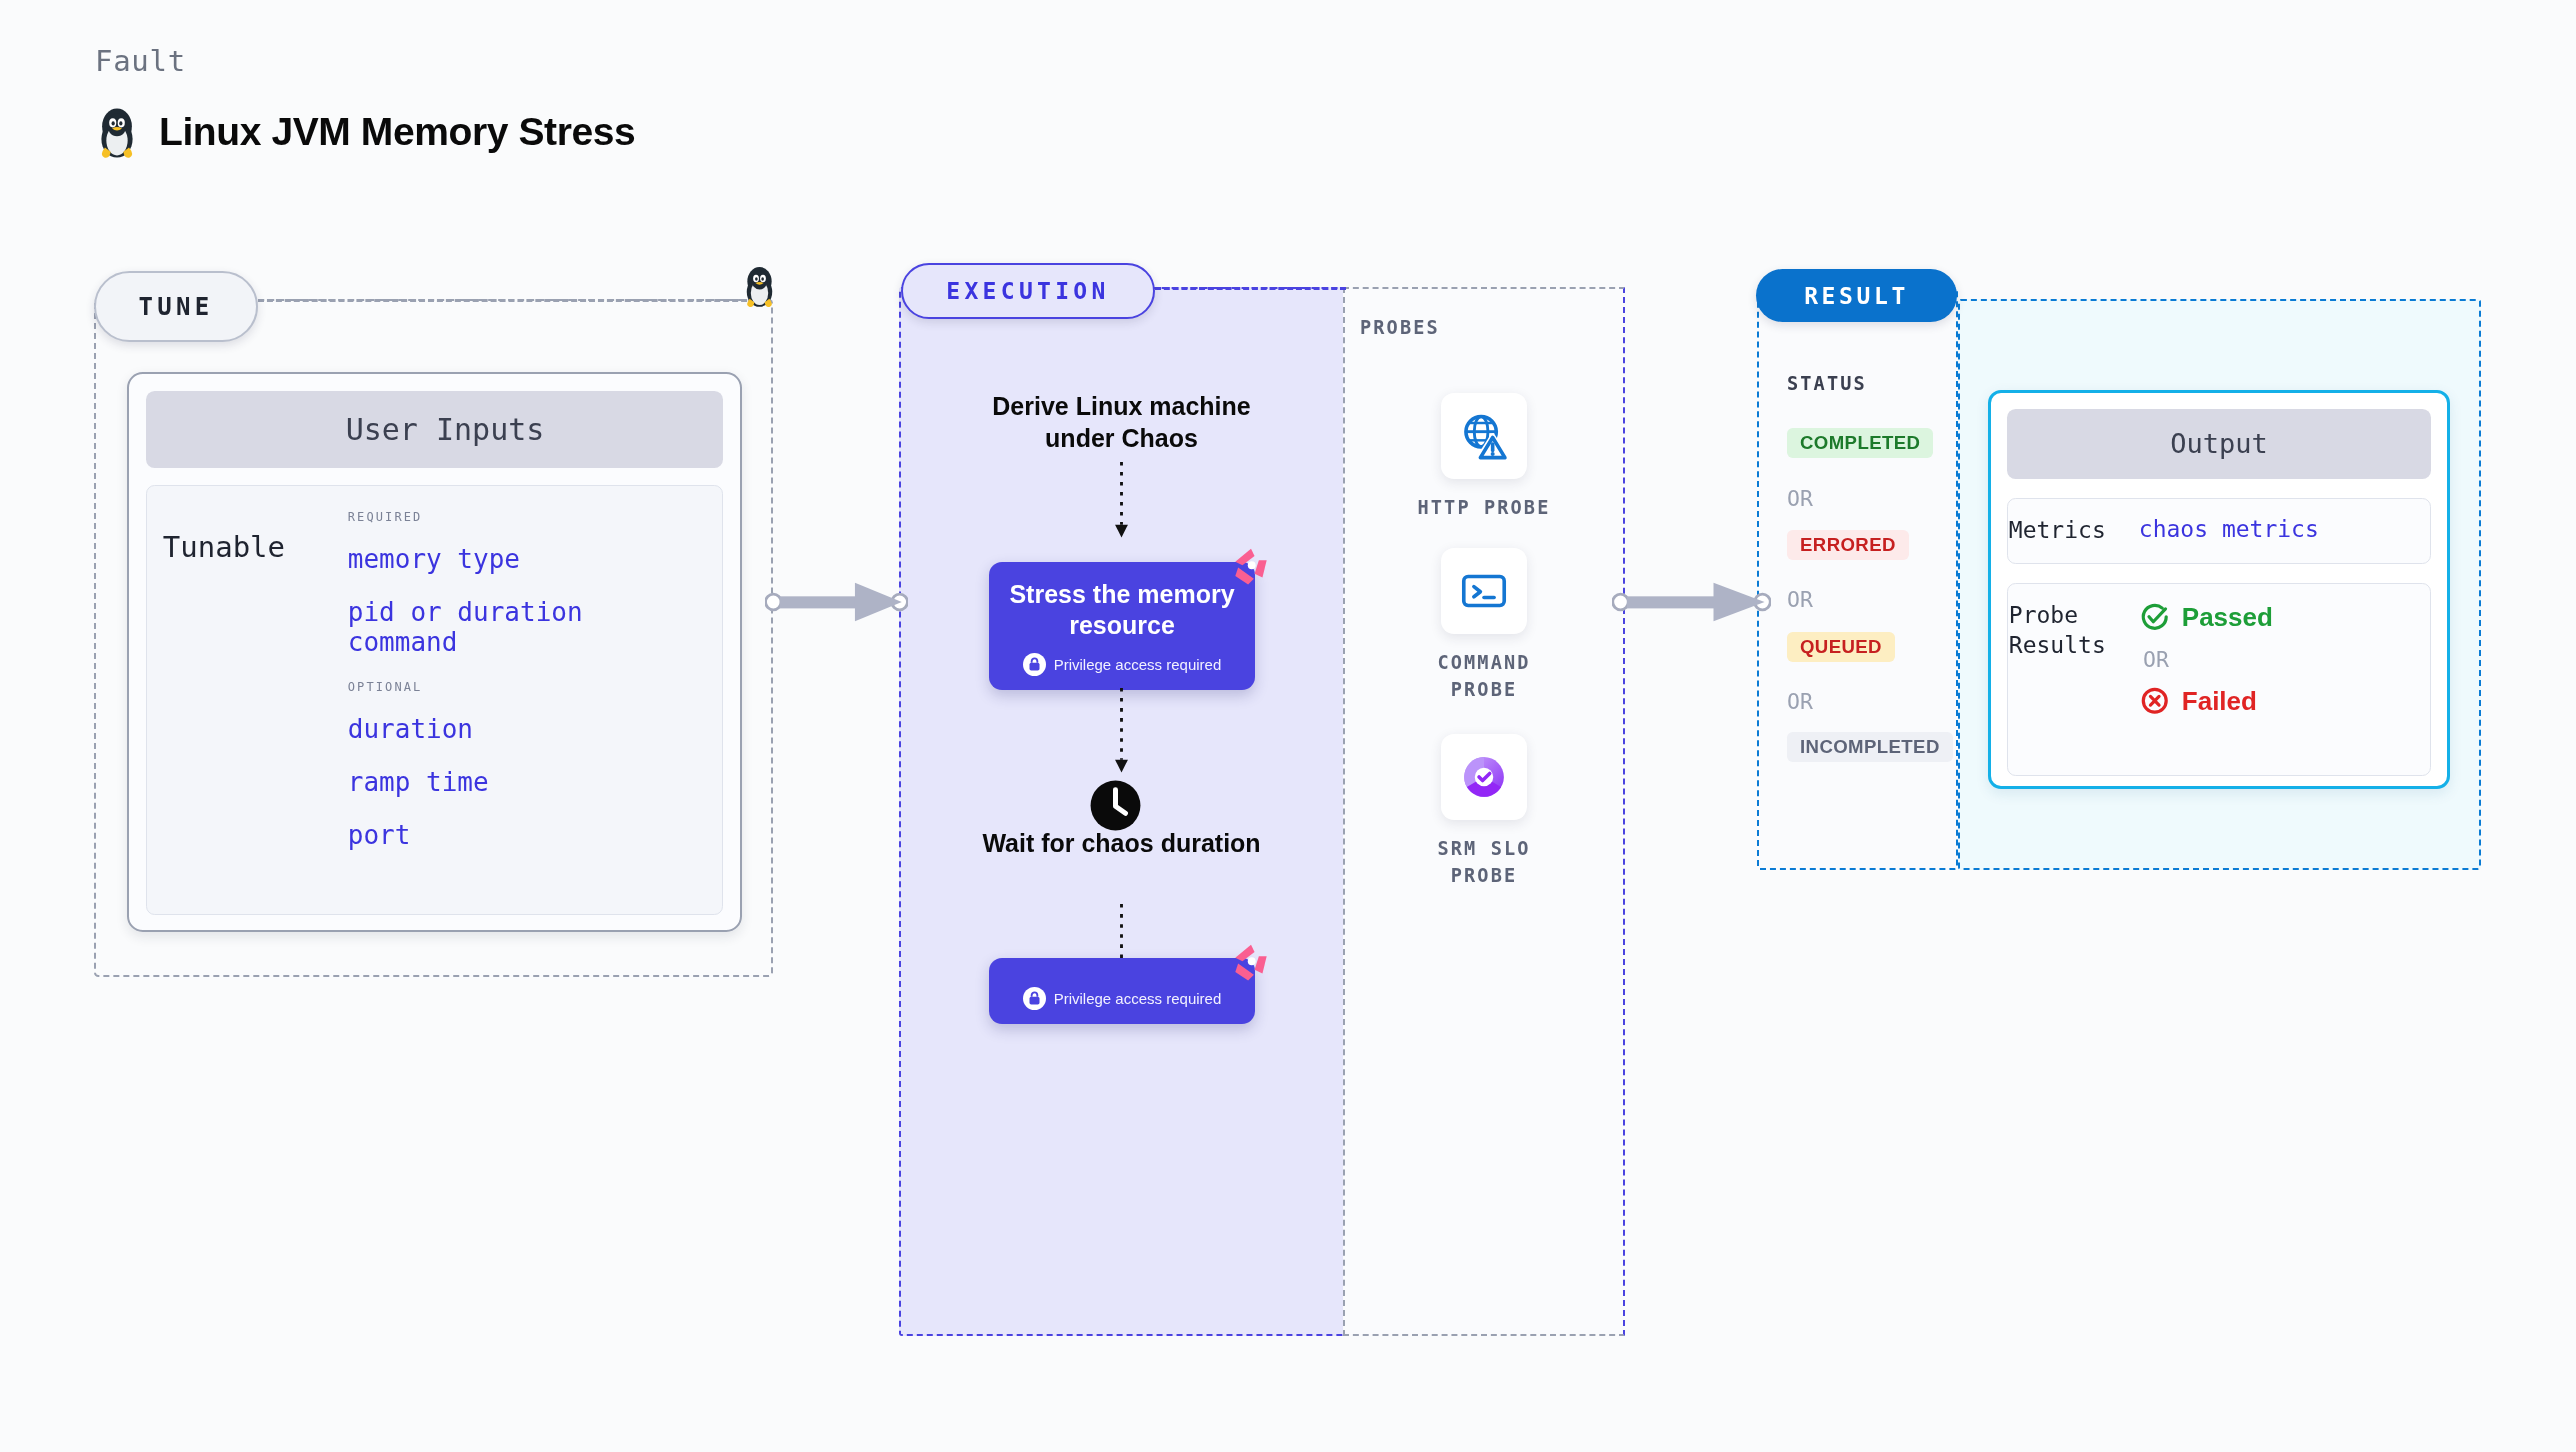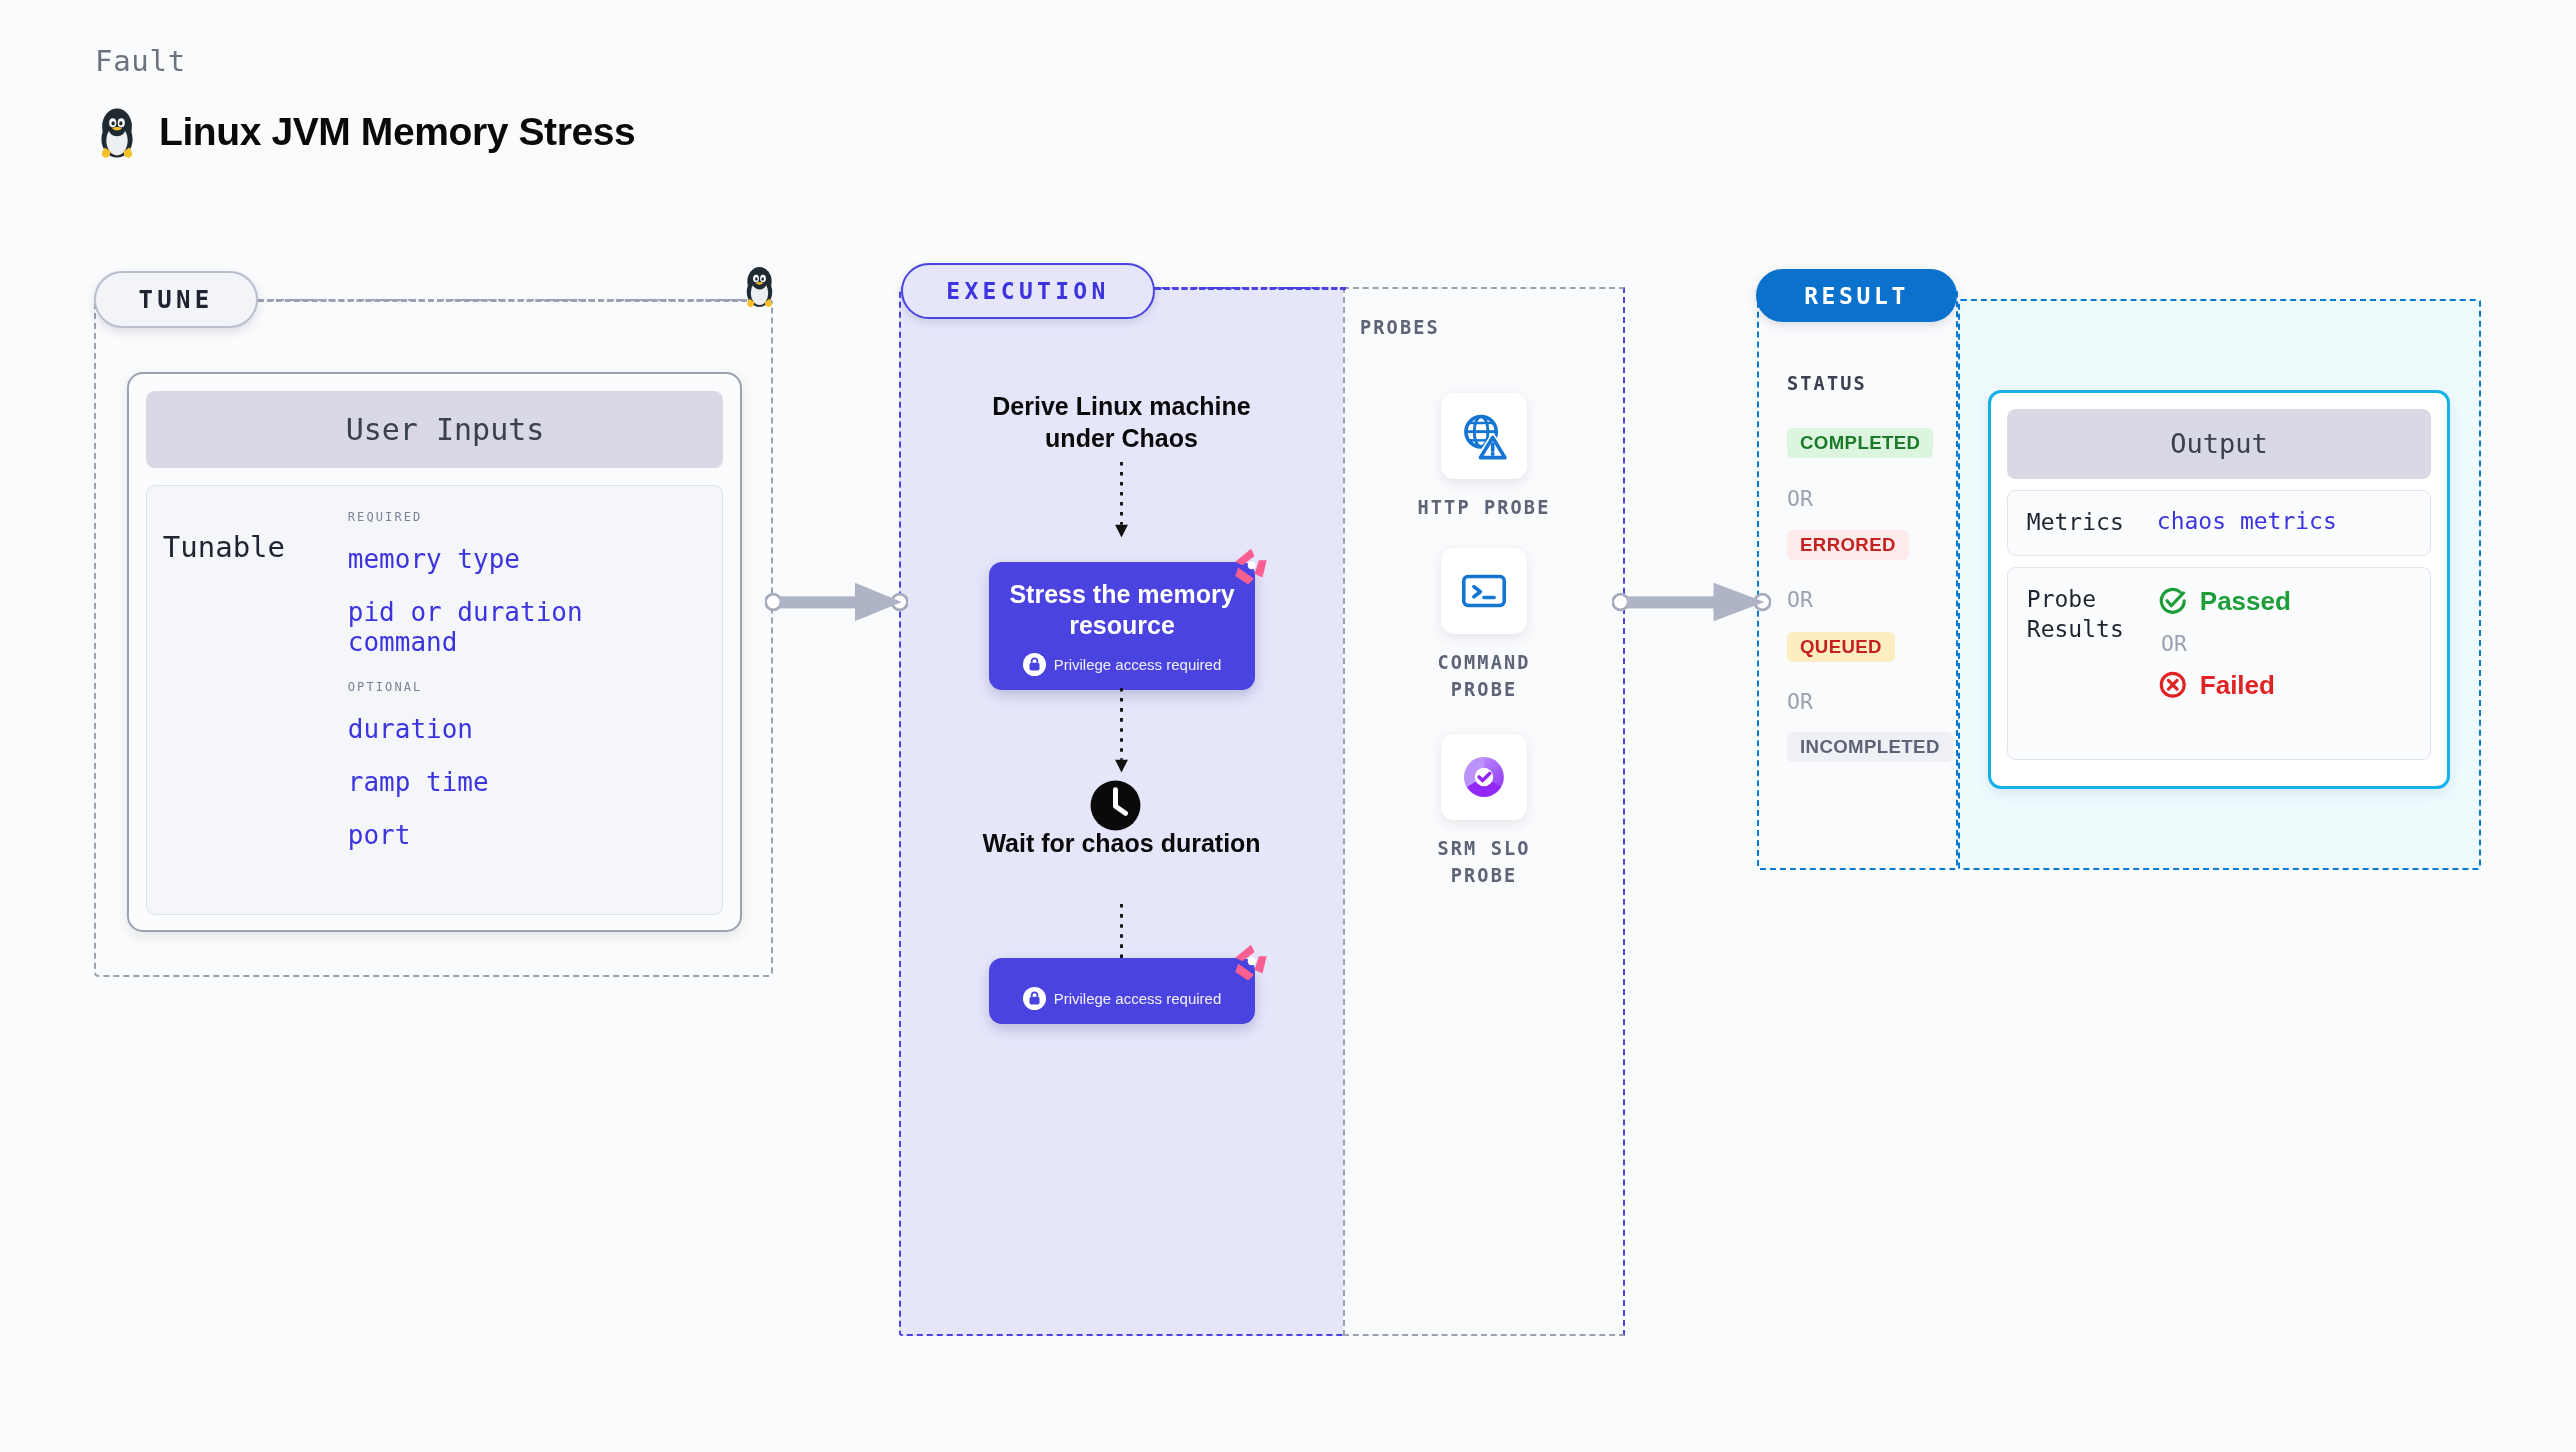--- a/index.html
+++ b/index.html
@@ -29,21 +29,21 @@
     font-weight: 700; letter-spacing: 4.3px; z-index: 6;
     box-shadow: 0 3.6px 10px rgba(40,45,80,.14);
   }
 
   
   #tune-box {
     position: absolute; left: 94px; top: 299px; width: 679px; height: 678px;
     border: 2.9px dashed #9aa1b1; border-radius: 4.3px; background: transparent;
   }
   #tune-pill {
-    left: 94px; top: 271px; width: 164px; height: 57px;
+    left: 94px; top: 271px; width: 164px; height: 71px;
     background: #f2f4f8; border: 2.1px solid #b9bfcd; color: #1f2430; font-size: 24px;
   }
   #tune-dash-line {
     position: absolute; left: 258px; top: 299px; width: 507px; height: 0;
     border-top: 3.6px dashed #9aa1b1;
   }
   #tux-small { position: absolute; left: 741px; top: 264px; z-index: 7; }
 
   #user-inputs-card {
     position: absolute; left: 127px; top: 372px; width: 615px; height: 560px;
@@ -171,22 +171,22 @@
     position: absolute; left: 1988px; top: 390px; width: 462px; height: 399px;
     background: #fff; border: 3.6px solid #14b0e8; border-radius: 13px; padding: 15.8px;
     box-shadow: 0 4.3px 13px rgba(20,90,140,.10);
   }
   #output-header {
     height: 70px; background: #d8d9e4; border-radius: 8.6px;
     display: flex; align-items: center; justify-content: center;
     font-family: "DejaVu Sans Mono", monospace; font-size: 27px; color: #3b4050;
   }
   .out-row {
-    margin-top: 11px; background: #fbfcfe; border: 1.4px solid #dfe3ec;
-    border-radius: 8.6px; display: flex; padding: 17px 19px;
+    margin-top: 19px; background: #fbfcfe; border: 1.4px solid #dfe3ec;
+    border-radius: 8.6px; display: flex; padding: 17px 1px;
   }
   .out-row-label {
     font-family: "DejaVu Sans Mono", monospace; font-size: 23px;
     color: #1f2430; width: 130px; flex: none; line-height: 1.3;
   }
   .out-row-value {
     font-family: "DejaVu Sans Mono", monospace; font-size: 23px; color: #3b34df;
   }
   #probe-results-row { height: 193px; align-items: flex-start; }
   .pr-line { display: flex; align-items: center; gap: 11.5px; }

